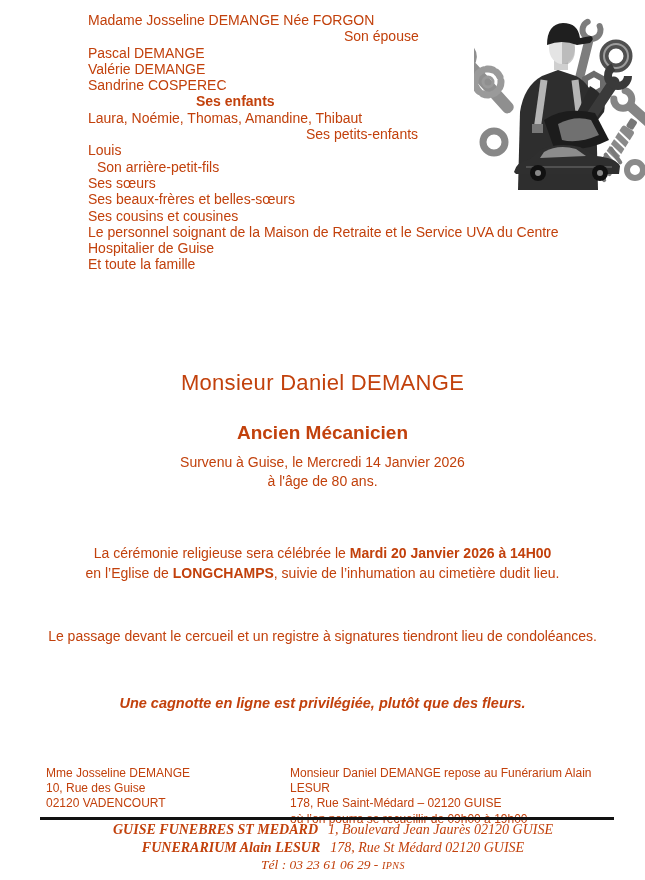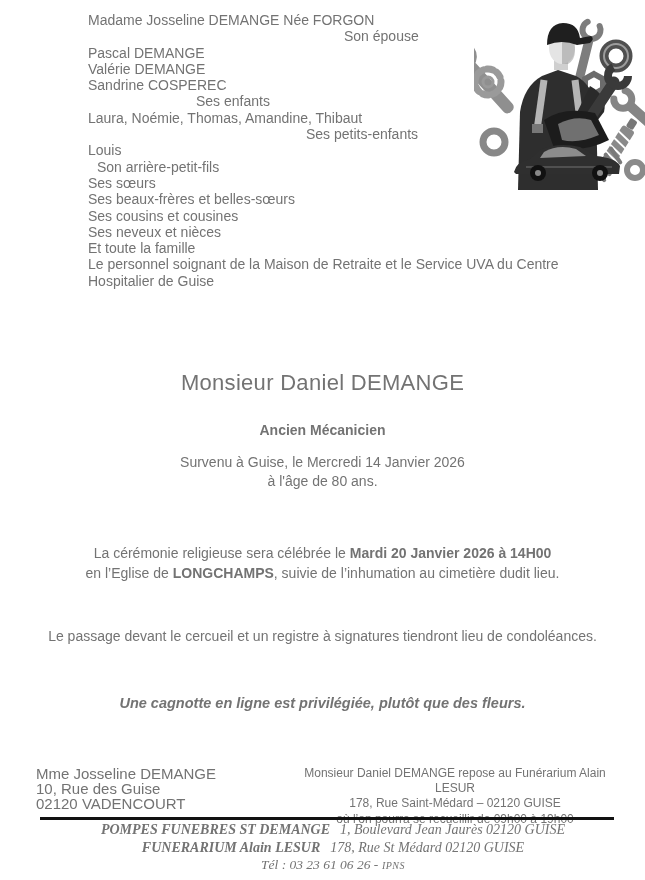--- a/index.html
+++ b/index.html
@@ -1,69 +1,68 @@
 <!DOCTYPE html>
 <html><head>
 <meta charset="utf-8">
 <style>
   * { margin:0; padding:0; box-sizing:border-box; }
   html,body { background:#ffffff; }
   .page {
     position:relative; width:645px; height:880px; background:#ffffff;
-    color:#737373; font-family:"Liberation Sans", sans-serif; overflow:hidden;
+    color:#c2410c; font-family:"Liberation Sans", sans-serif; overflow:hidden;
   }
   
   .family-list { position:absolute; left:88px; top:12px; width:484px;
     font-size:14px; line-height:16.3px; }
   .family-line { white-space:normal; }
   
   .illustration { position:absolute; left:474px; top:12px; width:172px; height:178px; }
   
   .cline { position:absolute; left:0; width:645px; text-align:center; font-size:14px; }
   .intro      { top:362px; }
   .title      { top:370px; font-size:22px; font-weight:normal; letter-spacing:0.3px; }
-  .subtitle   { top:422px; font-size:14px; font-weight:bold; }
+  .subtitle   { top:422px; font-size:19px; font-weight:bold; }
   .death      { top:453px; line-height:18.5px; }
   .ceremony   { top:543px; line-height:20px; }
   .condolences{ top:628px; }
   .donation   { top:688px; font-weight:bold; font-style:italic; font-size:14.5px;margin-top:7px; }
   
-  .contact-left { position:absolute; left:36px; top:766px; font-size:15px; line-height:15.2px; }
-  .contact-right{ position:absolute; left:290px; top:766px; width:330px; text-align:center;
+  .contact-left { position:absolute; left:46px; top:766px; font-size:12px; line-height:15.2px; }
+  .contact-right{ position:absolute; left:290px; top:766px; width:330px; text-align:left;
     font-size:12px; line-height:15.2px; }
   .divider { position:absolute; left:40px; top:817px; width:574px; height:3px; background:#121212; }
   
   .funeral { position:absolute; left:22px; top:821px; width:622px; text-align:center;
     font-family:"Liberation Serif", serif; font-style:italic; font-size:14px; line-height:17.6px; }
   .funeral b { margin-right:10px; }
   .funeral .tel { font-size:13.5px; }
   .funeral .ipns { font-size:10px; letter-spacing:0.5px; }
 </style>
 </head>
 <body>
 
 <div class="page">
 
   <div class="family-list">
       <div class="family-line">Madame Josseline DEMANGE Née FORGON</div>
       <div class="family-line" style="padding-left: 256px;">Son épouse</div>
       <div class="family-line">Pascal DEMANGE</div>
       <div class="family-line">Valérie DEMANGE</div>
       <div class="family-line">Sandrine COSPEREC</div>
-      <div class="family-line" style="padding-left: 108px;">Ses enfants</div>
+      <div class="family-line" style="padding-left: 108px; font-weight: bold;">Ses enfants</div>
       <div class="family-line">Laura, Noémie, Thomas, Amandine, Thibaut</div>
       <div class="family-line" style="padding-left: 218px;">Ses petits-enfants</div>
       <div class="family-line">Louis</div>
       <div class="family-line" style="padding-left: 9px;">Son arrière-petit-fils</div>
       <div class="family-line">Ses sœurs</div>
       <div class="family-line">Ses beaux-frères et belles-sœurs</div>
       <div class="family-line">Ses cousins et cousines</div>
-      <div class="family-line">Ses neveux et nièces</div>
+      <div class="family-line">Le personnel soignant de la Maison de Retraite et le Service UVA du Centre Hospitalier de Guise</div>
       <div class="family-line">Et toute la famille</div>
-      <div class="family-line">Le personnel soignant de la Maison de Retraite et le Service UVA du Centre Hospitalier de Guise</div>
     </div>
 
   <div class="illustration">
     <svg width="172" height="178" viewBox="0 0 172 178" xmlns="http://www.w3.org/2000/svg">
 
       <g stroke-linecap="round">
 
         <g transform="translate(36,98) rotate(-42)">
           <rect x="-6" y="-62" width="12" height="64" rx="5" fill="#8f8f8f"></rect>
           <circle cx="0" cy="-72" r="11" fill="none" stroke="#8f8f8f" stroke-width="8" stroke-dasharray="50 20"></circle>
@@ -168,18 +167,18 @@
     </div>
   <div class="contact-right">
       <div class="family-line">Monsieur Daniel DEMANGE repose au Funérarium Alain LESUR</div>
       <div class="family-line">178, Rue Saint-Médard – 02120 GUISE</div>
       <div class="family-line">où l’on pourra se recueillir de 09h00 à 19h00</div>
     </div>
 
   <div class="divider"></div>
 
   <div class="funeral">
-    <div><b>POMPES  FUNEBRES ST DEMANGE</b><span>1, Boulevard Jean Jaurès 02120 GUISE</span></div>
+    <div><b>GUISE  FUNEBRES ST MEDARD</b><span>1, Boulevard Jean Jaurès 02120 GUISE</span></div>
     <div><b>FUNERARIUM  Alain LESUR</b><span>178, Rue St Médard 02120 GUISE</span></div>
-    <div><span class="tel">Tél : 03 23 61 06 26 -</span> <span class="ipns">IPNS</span></div>
+    <div><span class="tel">Tél : 03 23 61 06 29 -</span> <span class="ipns">IPNS</span></div>
   </div>
 
 </div>
 
 </body></html>

